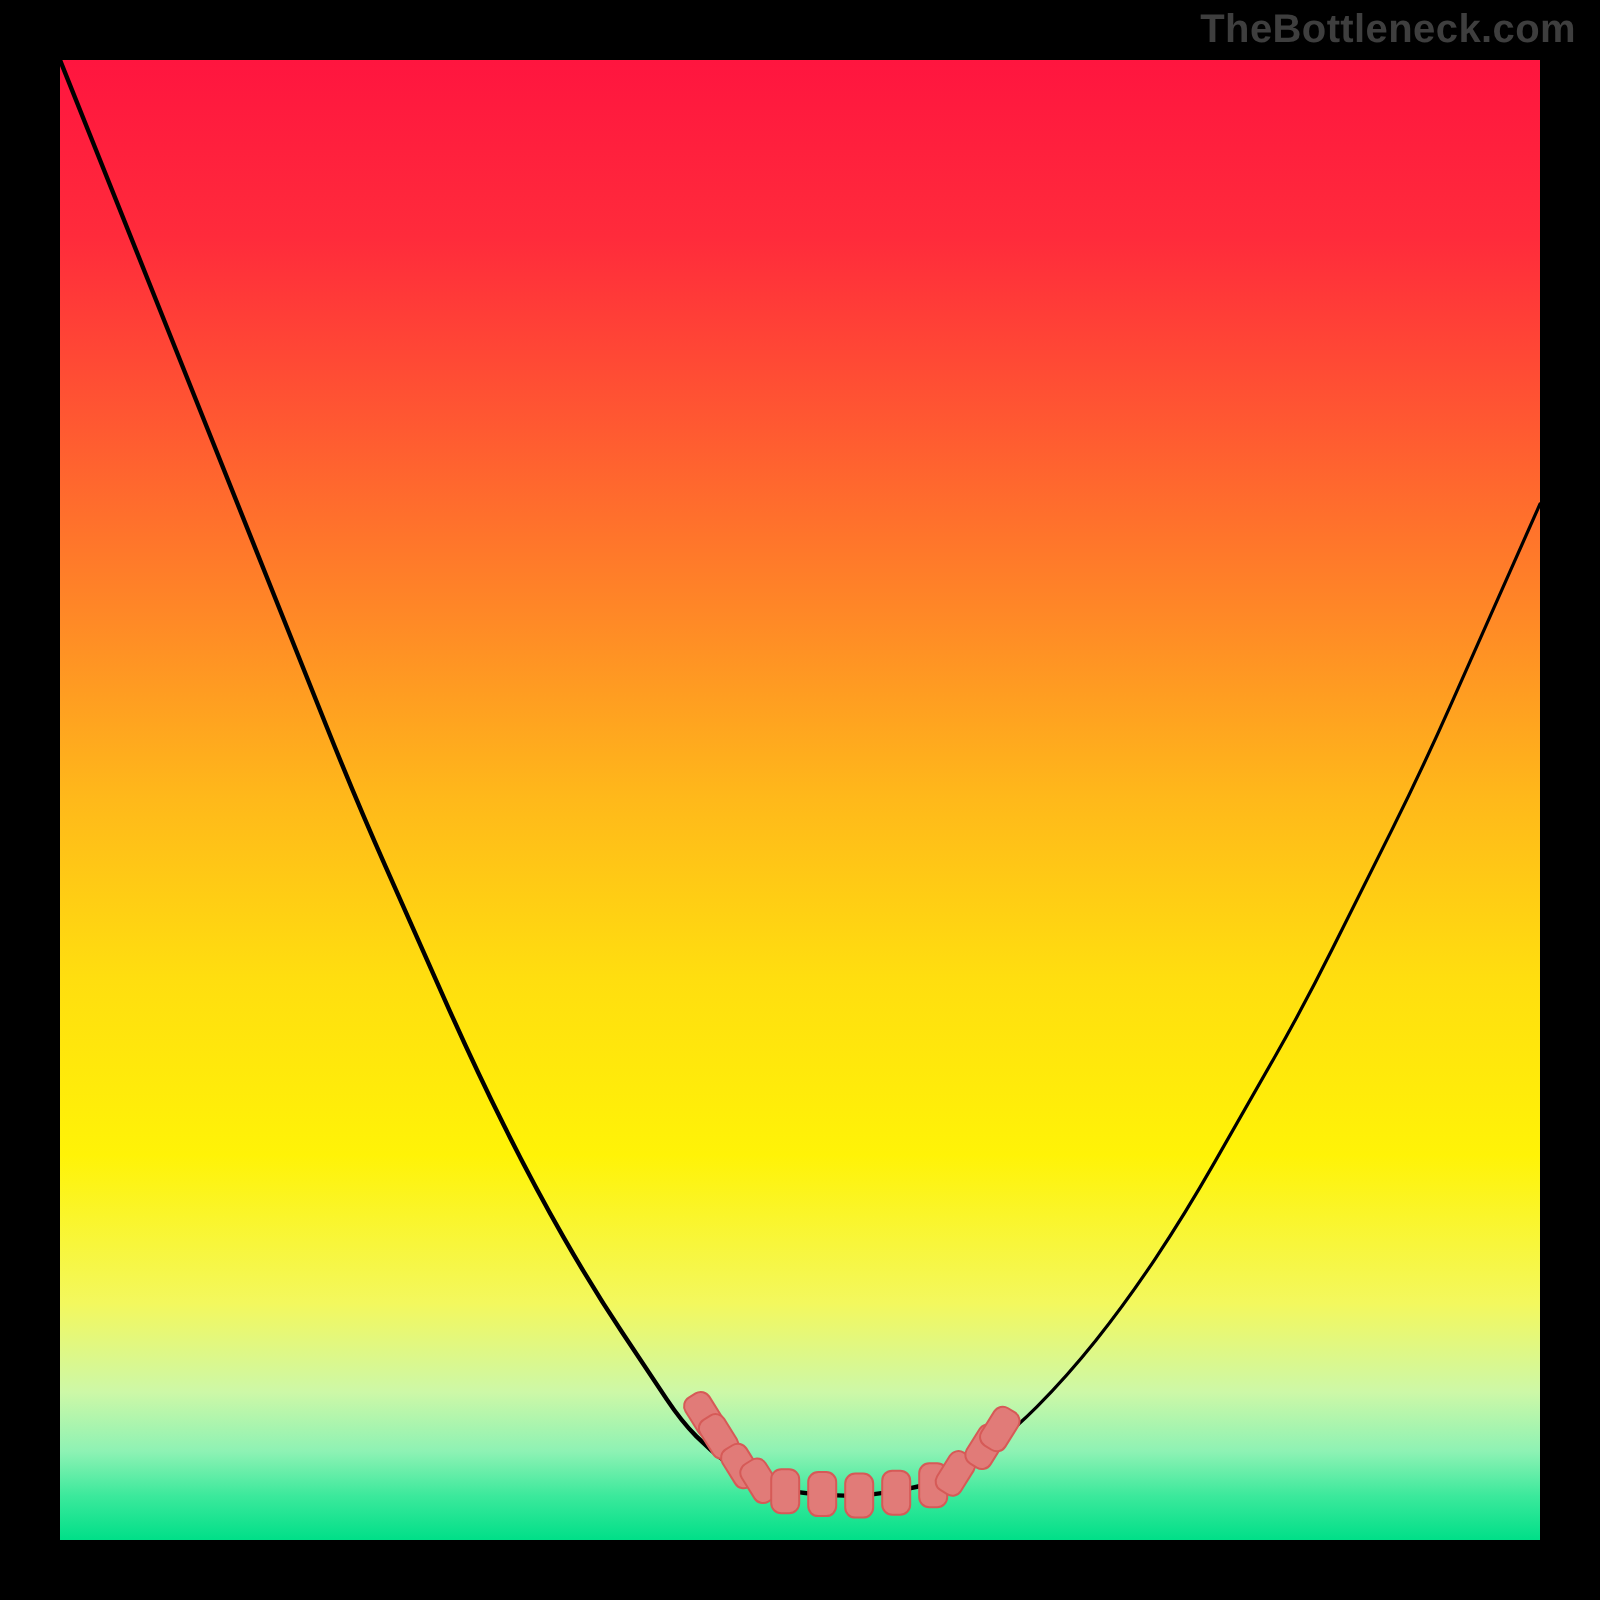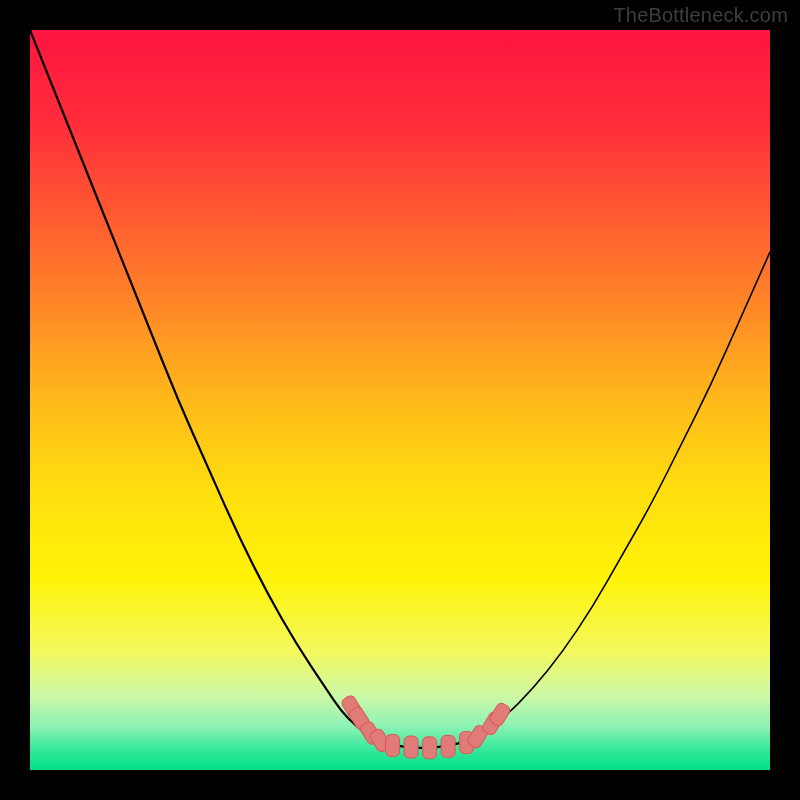--- a/index.html
+++ b/index.html
@@ -26,21 +26,21 @@
     width: 740px;
     height: 740px;
     
   }
   .watermark {
     position: absolute;
     top: 4px;
     right: 12px;
     color: #3e3e3e;
     font-size: 20px;
-    font-weight: 400;
+    font-weight: 700;
     letter-spacing: 0.2px;
   }
   svg {
     display: block;
   }
 </style>
 </head>
 <body>
 
 <div class="frame">

